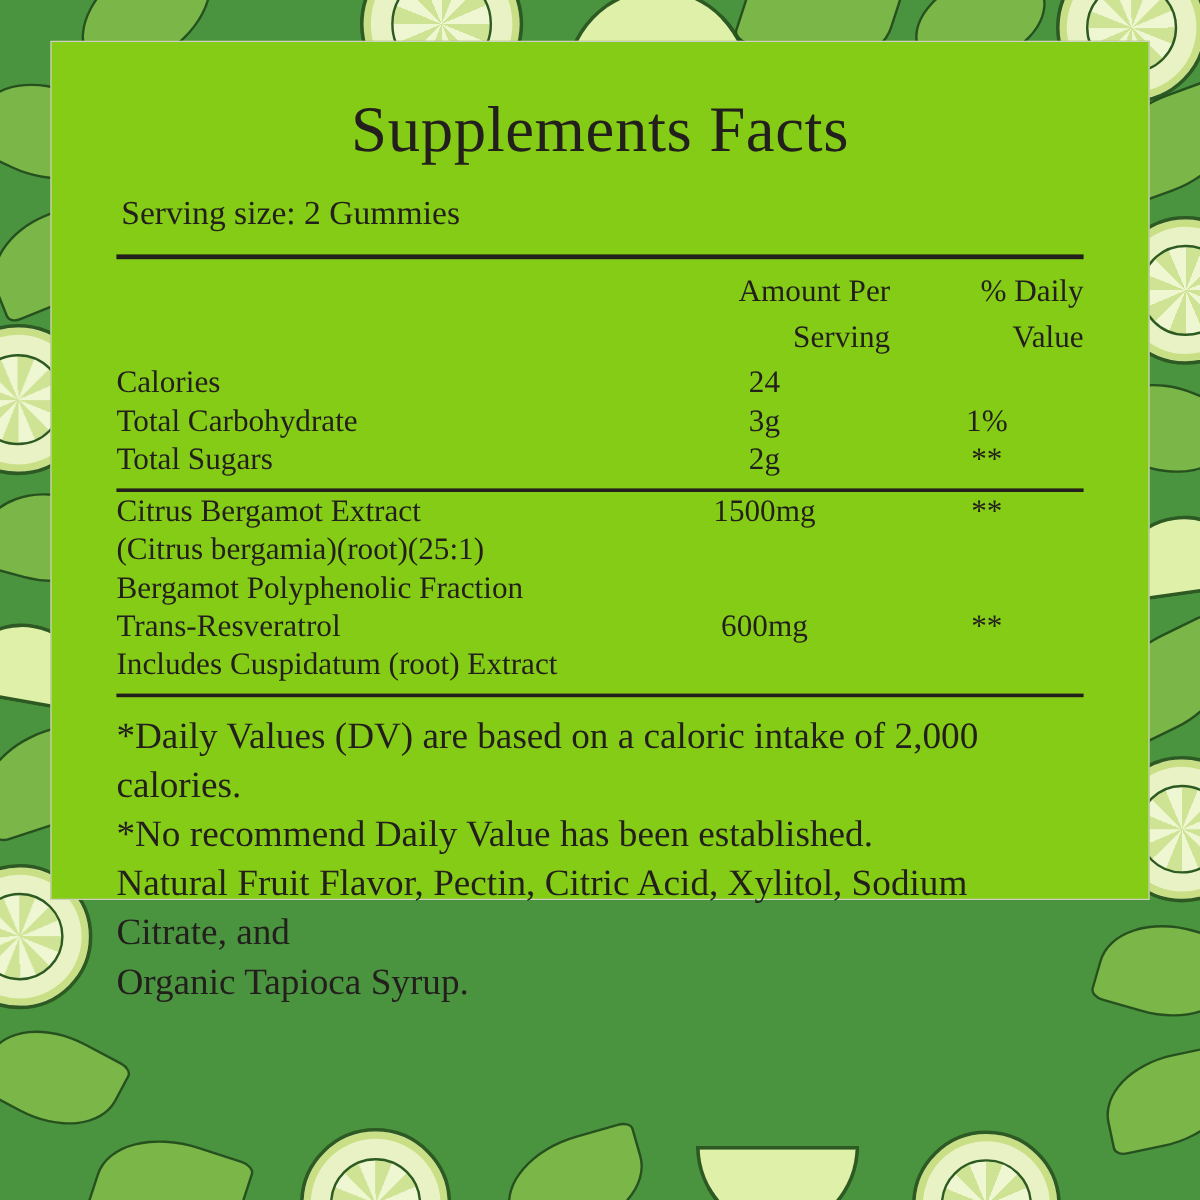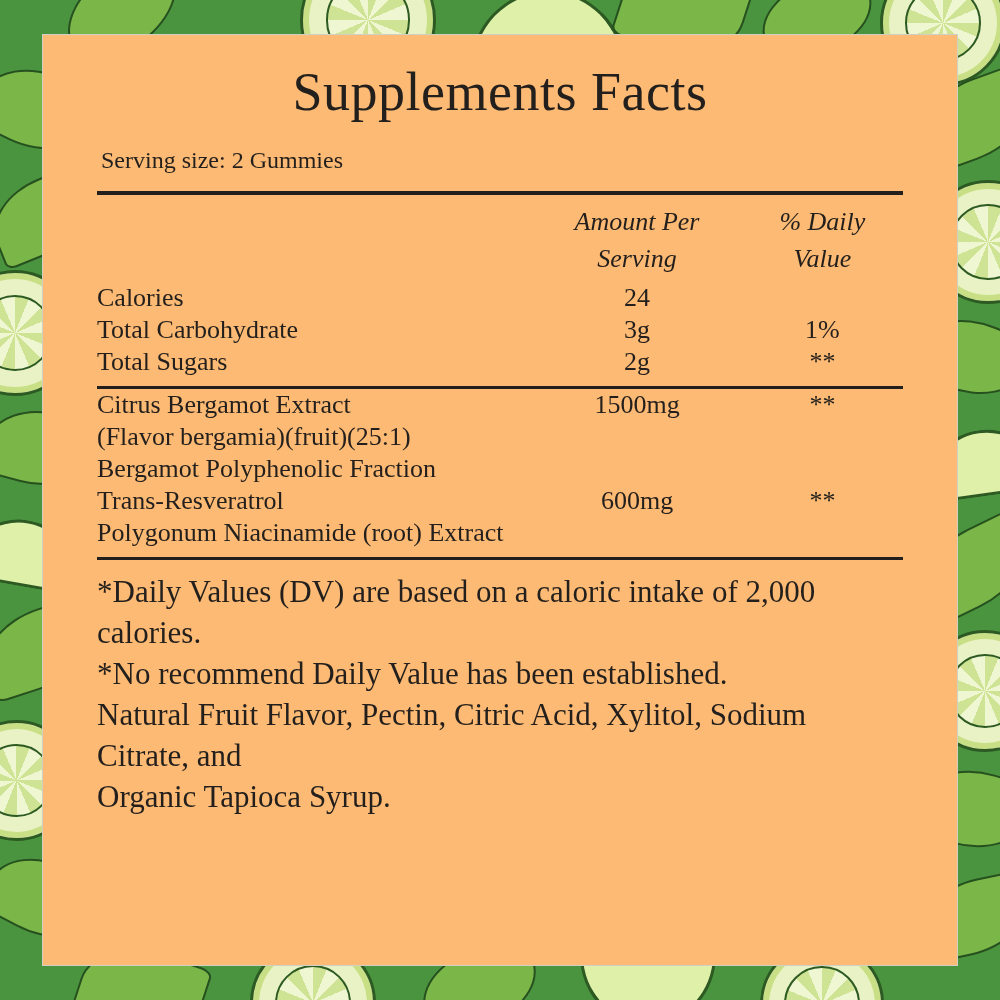--- a/index.html
+++ b/index.html
@@ -49,38 +49,38 @@
     background: #dff0a8;
     border: 3px solid #2d5a22;
   }
 
   
   #card {
     position: absolute;
     left: 42px;
     top: 34px;
     width: 916px;
-    height: 932px;
-    background: #fdba74;
+    height: 716px;
+    background: #84cc16;
     border: 1px solid #cfcfc6;
     box-sizing: border-box;
-    padding: 10px 54px 0 54px;
+    padding: 26px 54px 0 54px;
   }
 
   h1 {
     margin: 16px 0 22px 0;
     text-align: center;
     font-weight: 400;
     font-size: 54px;
     letter-spacing: 0.5px;
     color: #231f1c;
   }
 
   .serving-line {
-    font-size: 24px;
+    font-size: 28px;
     color: #231f1c;
     line-height: 1.32;
     padding-left: 4px;
   }
 
   .rule-thick {
     border-top: 4px solid #231f1c;
     margin: 14px 0 0 0;
   }
   .rule-med {
@@ -96,25 +96,24 @@
   }
   table.facts td {
     padding: 1px 0;
     vertical-align: top;
   }
   .col-name   { width: 54%; }
   .col-amount { width: 26%; text-align: center; }
   .col-dv     { width: 20%; text-align: center; }
 
   .head-cell {
-    text-align: center;
+    text-align: right;
     line-height: 1.45;
     padding-top: 8px !important;
     padding-bottom: 4px !important;
-    font-style: italic;
   }
   .indent-1 { padding-left: 58px; }
   .indent-2 { padding-left: 48px; }
   .indent-small { padding-left: 6px; }
 
   .row-pad td { padding-top: 7px; padding-bottom: 2px; }
 
   .footnotes {
     font-size: 31px;
     color: #231f1c;
@@ -213,36 +212,36 @@
         <col class="col-amount">
         <col class="col-dv">
     </colgroup>
     <tbody>
       <tr class="row-pad">
         <td class="indent-small">Citrus Bergamot Extract</td>
         <td class="col-amount">1500mg</td>
         <td class="col-dv">**</td>
       </tr>
       <tr>
-        <td class="indent-2">(Flavor bergamia)(fruit)(25:1)</td>
+        <td class="indent-2">(Citrus bergamia)(root)(25:1)</td>
         <td class="col-amount"></td>
         <td class="col-dv"></td>
       </tr>
       <tr>
         <td class="indent-2">Bergamot Polyphenolic Fraction</td>
         <td class="col-amount"></td>
         <td class="col-dv"></td>
       </tr>
       <tr>
         <td class="indent-small">Trans-Resveratrol</td>
         <td class="col-amount">600mg</td>
         <td class="col-dv">**</td>
       </tr>
       <tr>
-        <td class="indent-2">Polygonum Niacinamide (root) Extract</td>
+        <td class="indent-2">Includes Cuspidatum (root) Extract</td>
         <td class="col-amount"></td>
         <td class="col-dv"></td>
       </tr>
     </tbody>
   </table>
 
   <div class="rule-med"></div>
 
   <div class="footnotes">
     <p>*Daily Values (DV) are based on a caloric intake of 2,000 calories.</p>

